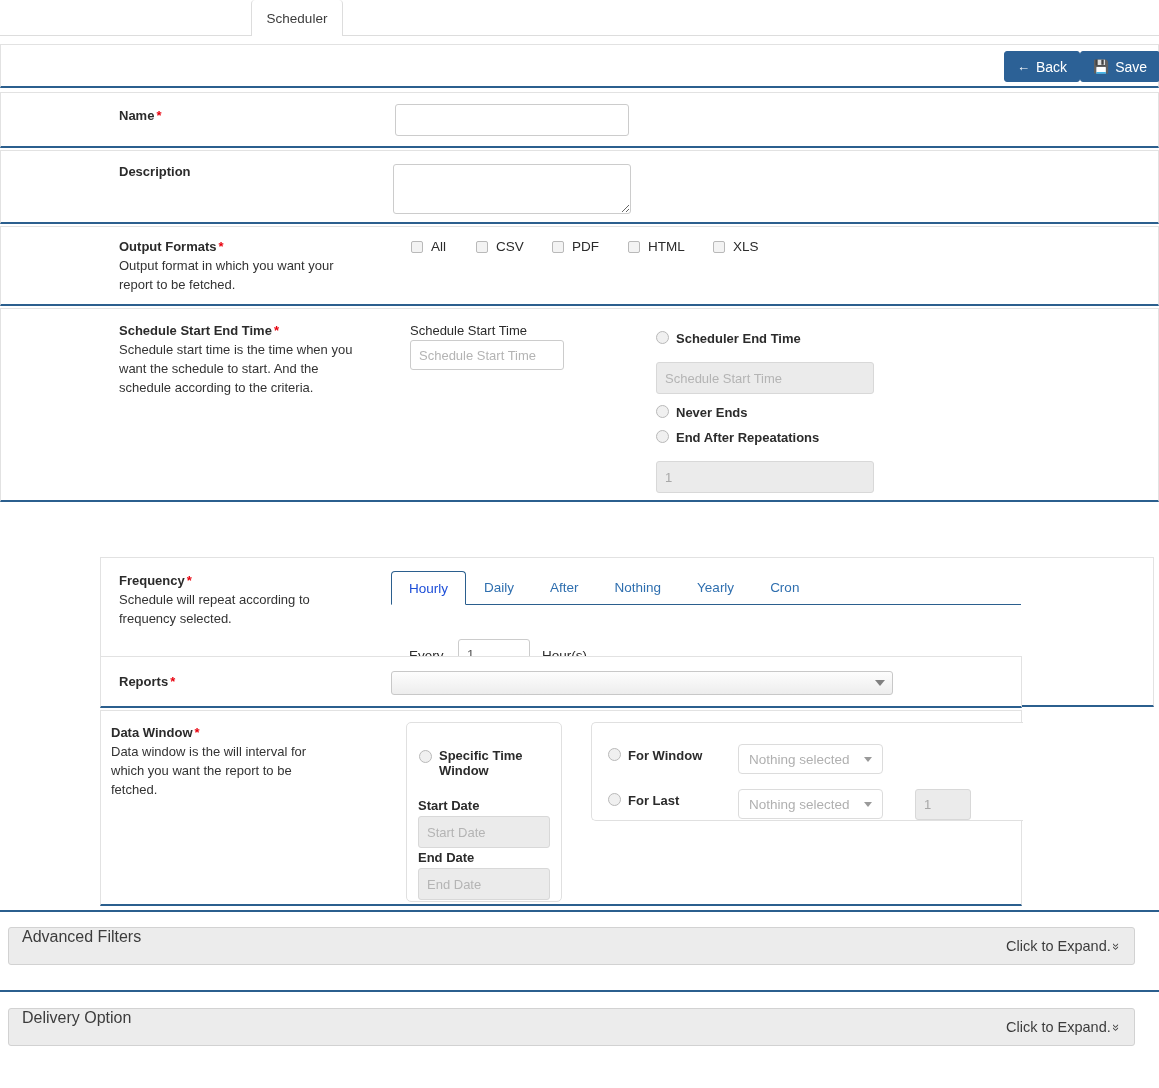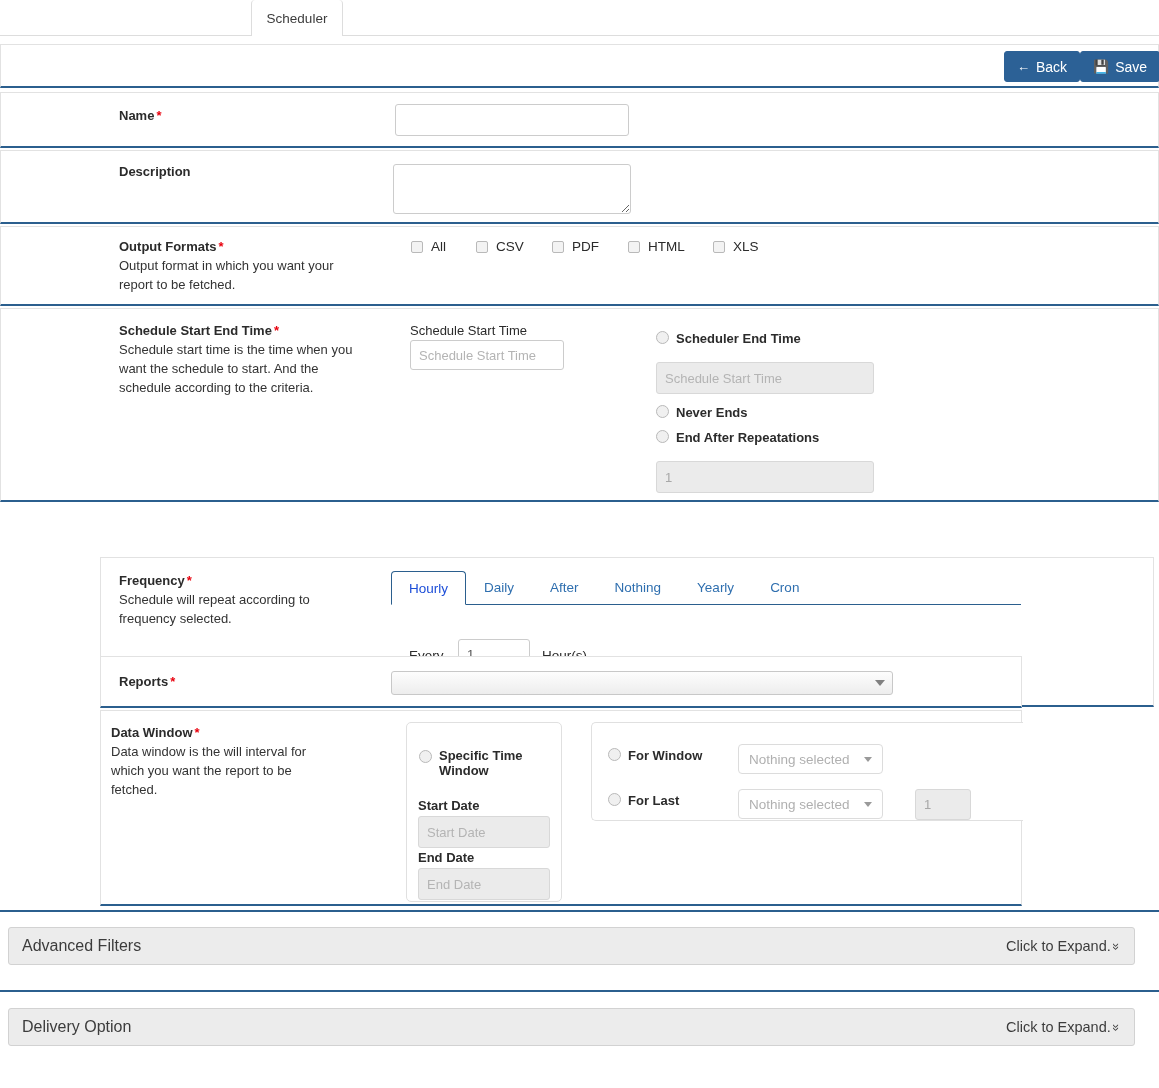--- a/index.html
+++ b/index.html
@@ -140,21 +140,21 @@
   
   .subbox {
     position: absolute; background: #fff;
     border: 1px solid #e0e0e0; border-radius: 5px;
   }
 
   
   .expbar {
     position: absolute; left: 8px; width: 1127px; height: 38px;
     background: #ececec; border: 1px solid #d2d2d2; border-radius: 3px;
-    display: flex; align-items: center; cursor: pointer;
+    display: flex; cursor: pointer;
   }
   .expbar .title {
     font-size: 16px; color: #3c3c3c; padding-left: 13px; white-space: nowrap;
   }
   .expbar .sub { font-size: 11.5px; color: #3c3c3c; }
   .expbar .expand {
     margin-left: auto; padding-right: 14px;
     font-size: 14.5px; color: #3c3c3c; display: flex; align-items: center; gap: 2px;
   }
   .chev2 { font-size: 13px; line-height: 1; }

